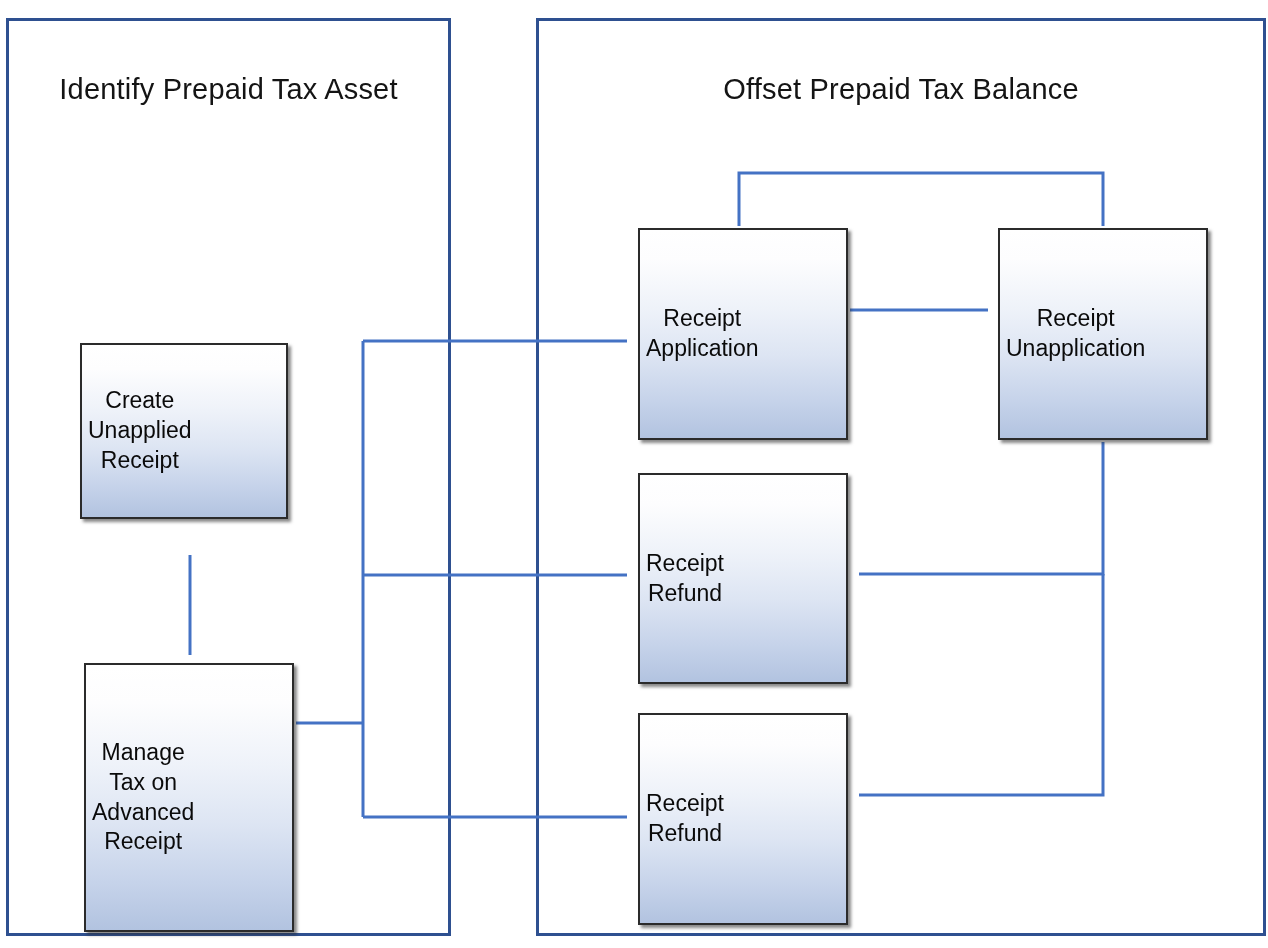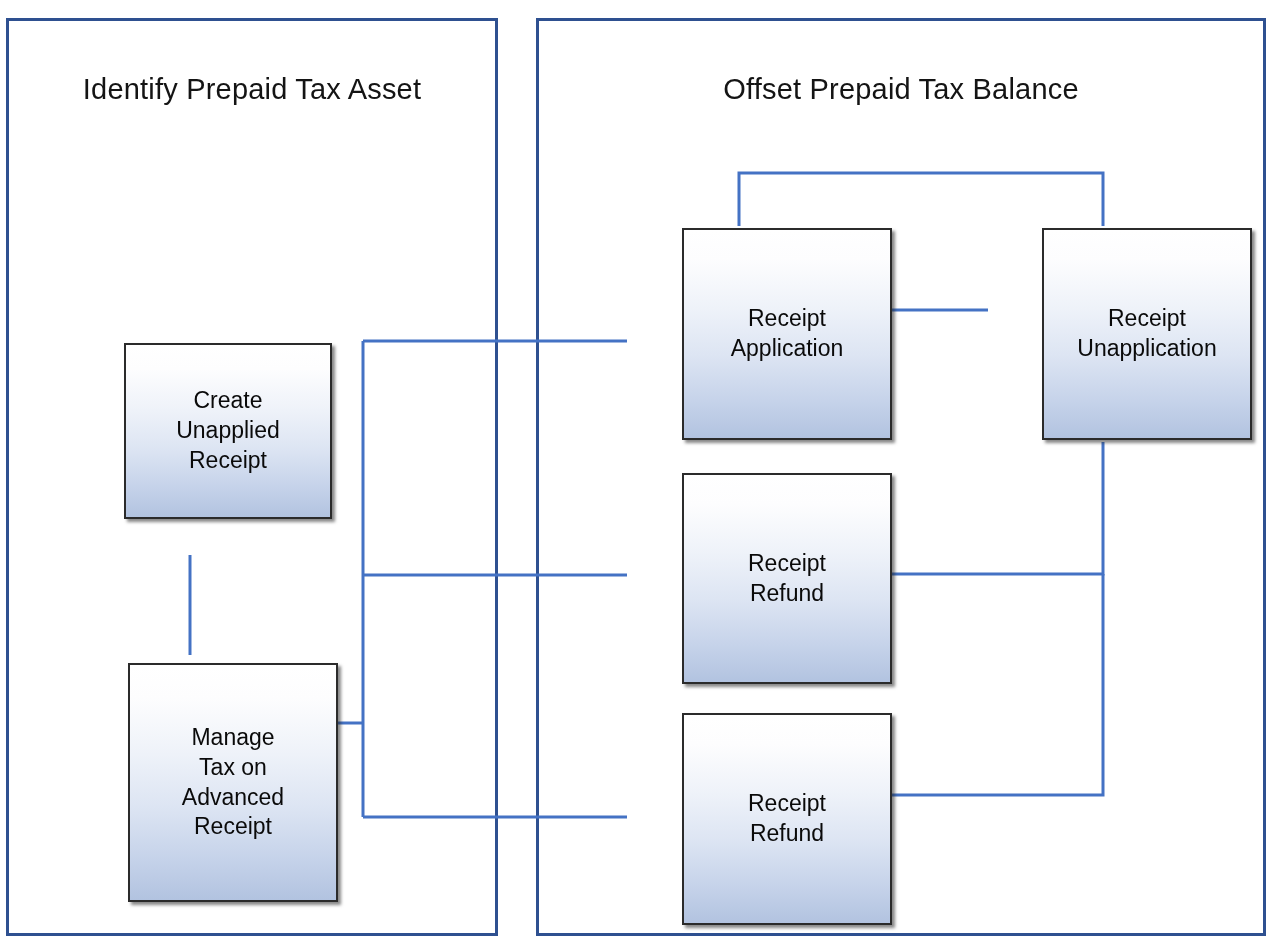--- a/index.html
+++ b/index.html
@@ -19,21 +19,21 @@
     overflow: hidden;
   }
 
   
   .panel {
     position: absolute;
     border: 3px solid #2e5090;
     background: transparent;
     box-sizing: border-box;
   }
-  #panel-left  { left: 6px;   top: 18px; width: 492px;  height: 918px; padding-left: 44px; }
+  #panel-left  { left: 6px;   top: 18px; width: 445px;  height: 918px; padding-left: 44px; }
   #panel-right { left: 536px; top: 18px; width: 730px;  height: 918px; }
 
   .panel-title {
     position: absolute;
     top: 52px;
     left: 0;
     width: 100%;
     text-align: center;
     font-size: 29px;
     font-weight: 400;
@@ -50,35 +50,34 @@
     background: linear-gradient(to bottom,
                 #ffffff 0%,
                 #fdfdfe 14%,
                 #eef2f9 38%,
                 #dde5f3 60%,
                 #c6d3ea 82%,
                 #b2c3e0 100%);
     box-shadow: 3px 3px 3px rgba(40,40,40,.55);
     display: flex;
     align-items: center;
-    justify-content: center;
+    justify-content: flex-start;
     z-index: 3;
-    margin-left: 44px;
   }
   .node-label {
     font-size: 23px;
     line-height: 1.30;
     color: #0a0a0a;
     text-align: center;
     white-space: pre-line;
     padding: 0 6px;
   }
 
   #node-create-unapplied  { left: 80px;  top: 343px; width: 208px; height: 176px; }
-  #node-manage-tax        { left: 84px;  top: 663px; width: 210px; height: 239px; }
+  #node-manage-tax        { left: 84px;  top: 663px; width: 210px; height: 269px; }
   #node-receipt-app       { left: 638px; top: 228px; width: 210px; height: 212px; }
   #node-receipt-unapp     { left: 998px; top: 228px; width: 210px; height: 212px; }
   #node-receipt-refund-1  { left: 638px; top: 473px; width: 210px; height: 211px; }
   #node-receipt-refund-2  { left: 638px; top: 713px; width: 210px; height: 212px; }
 
   
   #connectors {
     position: absolute;
     left: 0; top: 0;
     width: 1268px;

